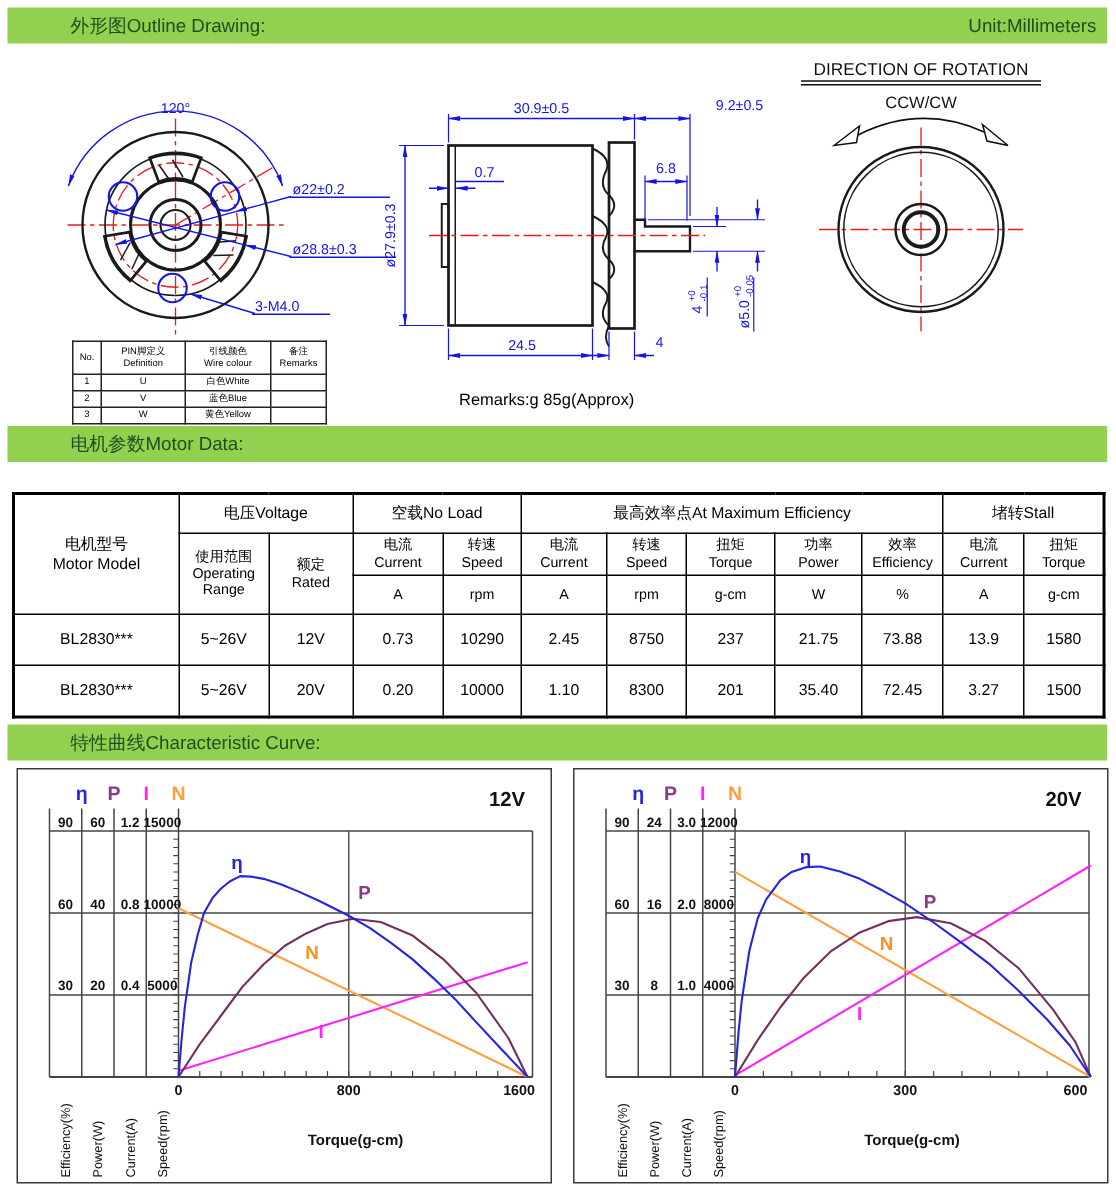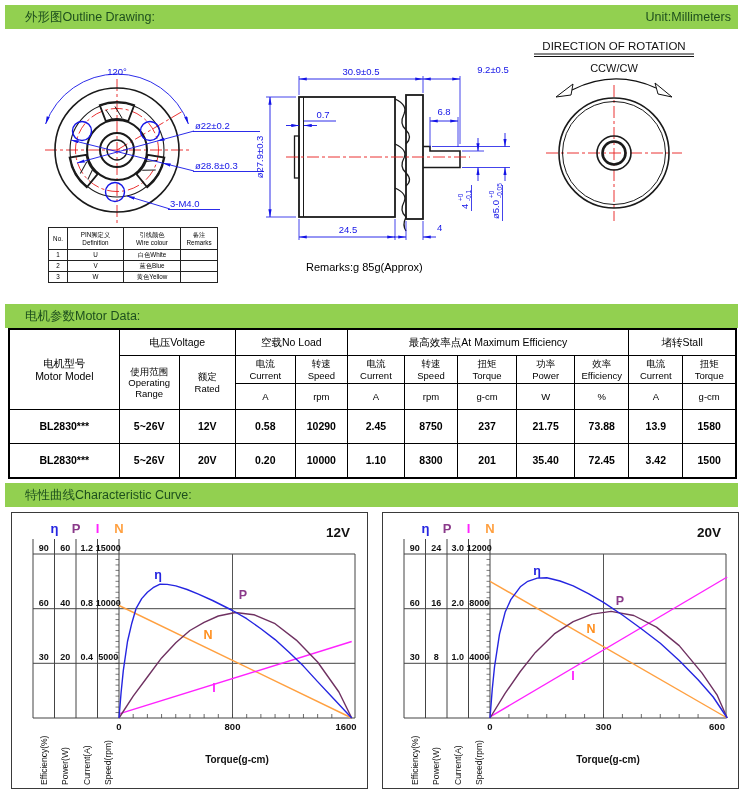--- a/index.html
+++ b/index.html
@@ -1,40 +1,40 @@
 <!DOCTYPE html>
 <html><head>
 <meta charset="utf-8">
 <style>
   html,body{margin:0;padding:0;background:#fff;}
   .page{position:relative;width:744px;height:793px;background:#ffffff;overflow:hidden;
         font-family:"Liberation Sans",sans-serif;color:#000;}
   .bar{position:absolute;left:5px;width:733px;height:24px;background:#92d050;
        display:flex;align-items:center;justify-content:space-between;
        font-size:12.5px;color:#1d4f1d;font-weight:500;}
-  .bar .t{padding-left:20px;}
+  .bar .t{padding-left:42px;}
   .bar .u{padding-right:7px;}
   svg text{font-family:"Liberation Sans",sans-serif;}
   .dim{fill:#1414e6;font-size:9.5px;}
   .dimS{fill:#1414e6;font-size:6.5px;}
   .blk{fill:#111;}
   
   .pin{position:absolute;left:48px;top:227px;border-collapse:collapse;table-layout:fixed;}
   .pin td{border:1px solid #222;font-size:6.3px;line-height:1.12;text-align:center;
           padding:0;vertical-align:middle;overflow:hidden;}
   
   .motor{position:absolute;left:8px;top:328px;border-collapse:collapse;table-layout:fixed;
          width:729px;}
   .motor td{border:1px solid #000;text-align:center;vertical-align:middle;padding:0;
             font-size:9.5px;line-height:1.18;overflow:hidden;}
   .motor .gh td,.motor td.gh{font-size:10.5px;}
   .motor tr.r1 td{height:25px;margin-top:13px;}
   .motor tr.r2 td{height:27px;}
   .motor tr.r3 td{height:25px;}
-  .motor tr.dr td{height:33px;font-size:10.5px;font-weight:bold;}
+  .motor tr.dr td{height:33px;font-size:10.5px;}
   .motor{border:2px solid #000;}
   
   .panel{position:absolute;top:512px;width:357px;height:277px;border:1.5px solid #3a3a3a;
          background:#fff;box-sizing:border-box;}
 </style>
 </head>
 <body>
 
 <div class="page">
 
@@ -230,21 +230,21 @@
       <td>3</td>
       <td>W</td>
       <td>黄色Yellow</td>
       <td></td>
     </tr>
   </tbody>
     </table>
 
   <div style="position:absolute;left:306px;top:261px;font-size:11px">Remarks:g 85g(Approx)</div>
 
-  <div class="bar" style="top:304px">
+  <div class="bar" style="top:284px">
     <span class="t">电机参数Motor Data:</span>
   </div>
 
   <table class="motor">
     <colgroup>
       <col style="width:110px">
         <col style="width:60px">
         <col style="width:56px">
         <col style="width:60px">
       <col style="width:52px">
@@ -322,42 +322,42 @@
       <td>g-cm</td>
       <td>W</td>
       <td>%</td>
       <td>A</td>
       <td>g-cm</td>
     </tr>
     <tr class="dr">
       <td>BL2830***</td>
       <td>5~26V</td>
       <td>12V</td>
-      <td>0.58</td>
+      <td>0.73</td>
       <td>10290</td>
       <td>2.45</td>
       <td>8750</td>
       <td>237</td>
       <td>21.75</td>
       <td>73.88</td>
       <td>13.9</td>
       <td>1580</td>
     </tr>
     <tr class="dr">
       <td>BL2830***</td>
       <td>5~26V</td>
       <td>20V</td>
       <td>0.20</td>
       <td>10000</td>
       <td>1.10</td>
       <td>8300</td>
       <td>201</td>
       <td>35.40</td>
       <td>72.45</td>
-      <td>3.42</td>
+      <td>3.27</td>
       <td>1500</td>
     </tr>
   </tbody>
     </table>
 
   <div class="bar" style="top:483px">
     <span class="t">特性曲线Characteristic Curve:</span>
   </div>
 
   <div class="panel" style="left:11px" id="chart0"><svg width="354" height="274" viewBox="0 0 354 274">

